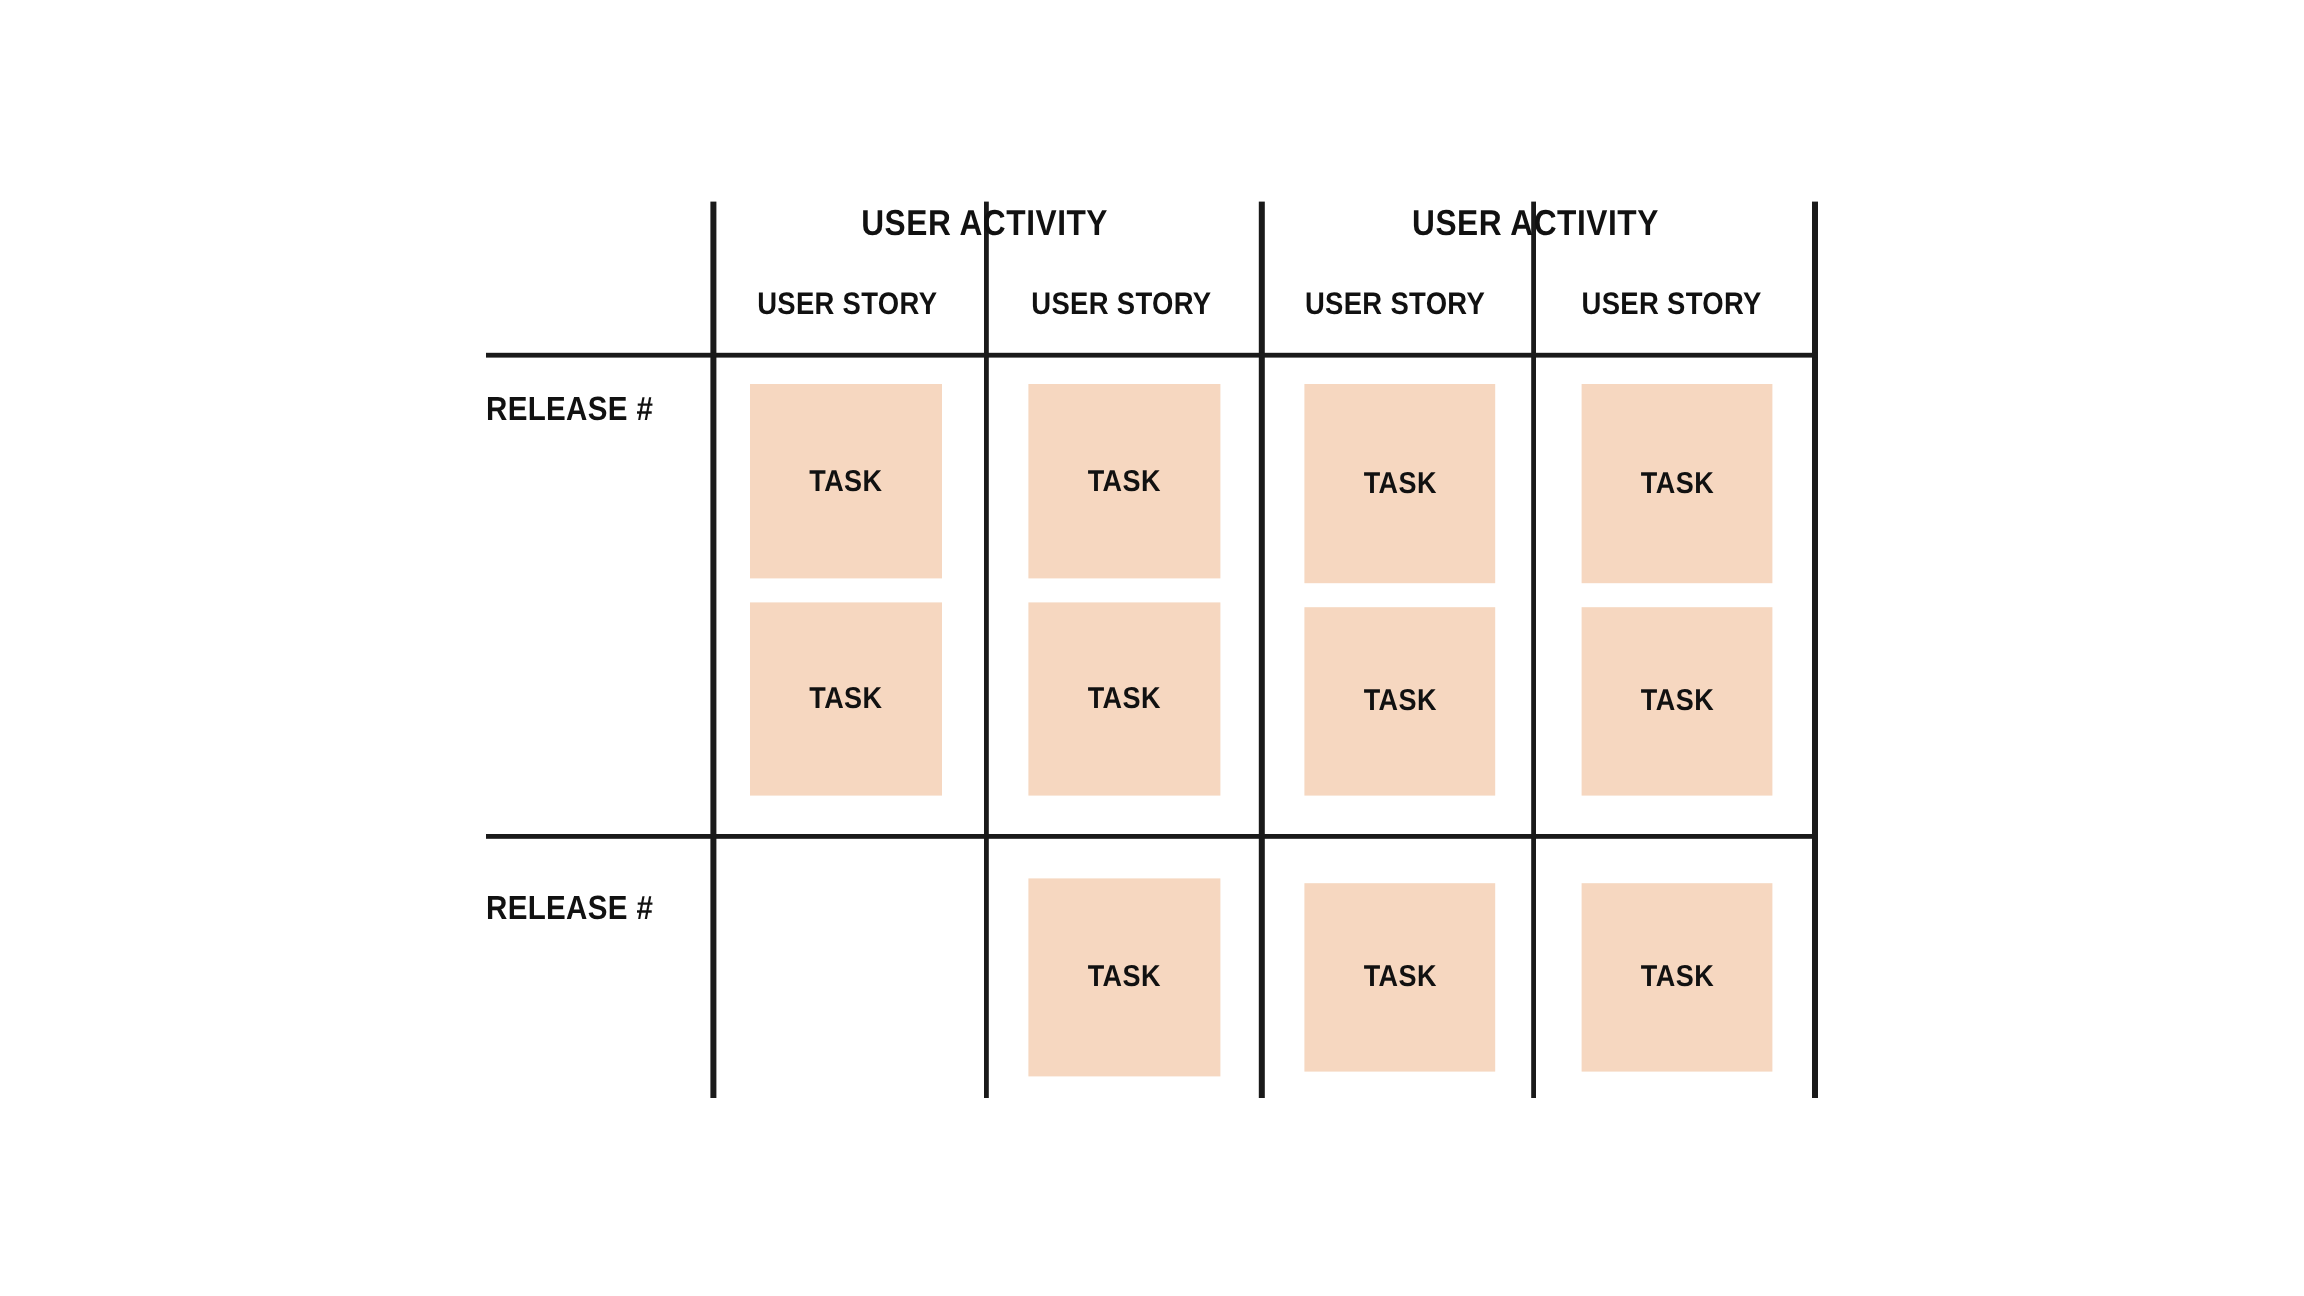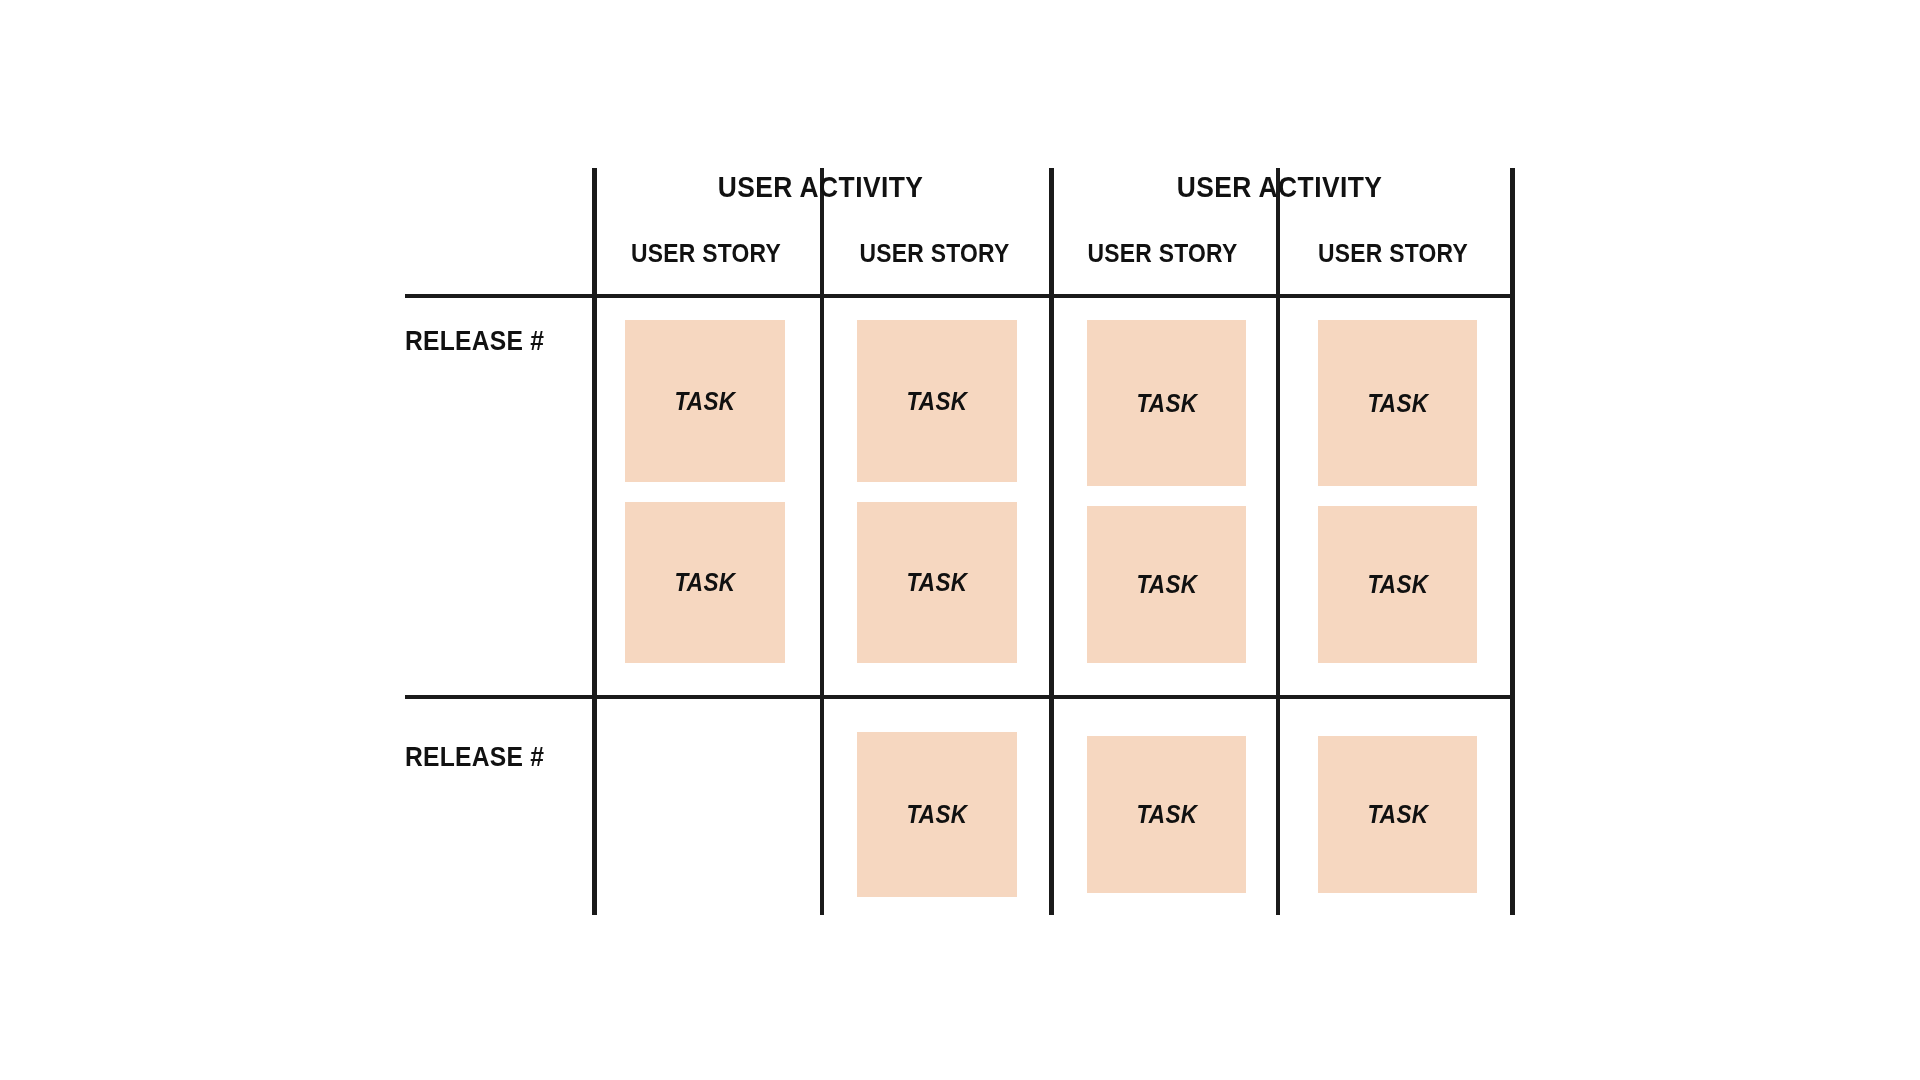--- a/index.html
+++ b/index.html
@@ -85,21 +85,20 @@
     white-space: nowrap;
   }
 
   
   .task-card {
     position: absolute;
     background: #f6d7c0;
     display: flex;
     align-items: center;
     justify-content: center;
-    font-style: italic;
   }
   .task-card > span {
     font-weight: 700;
     font-size: 25px;
     letter-spacing: 0.4px;
     color: #111111;
     font-family: "Liberation Sans", sans-serif;
     transform: scaleX(0.9);
     white-space: nowrap;
   }

